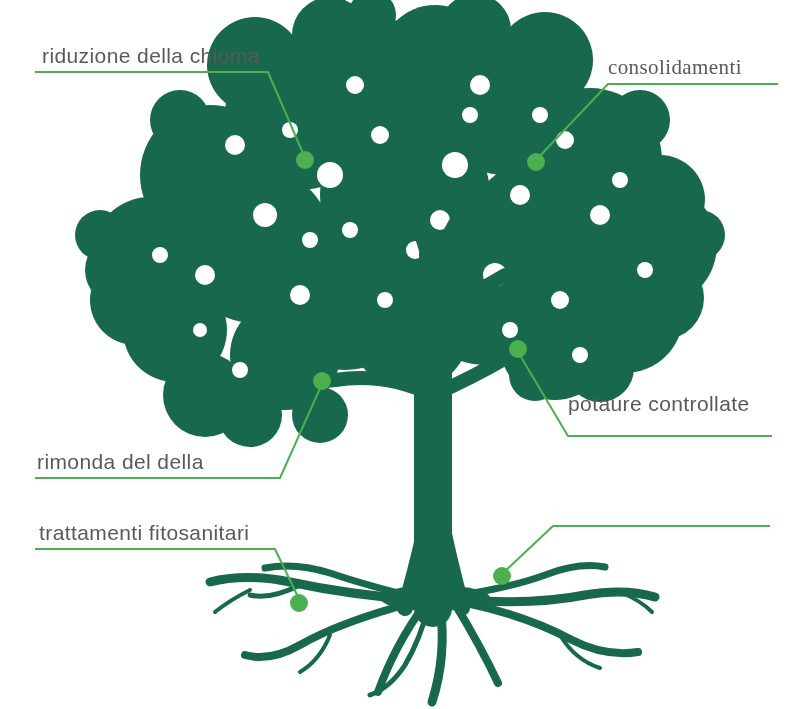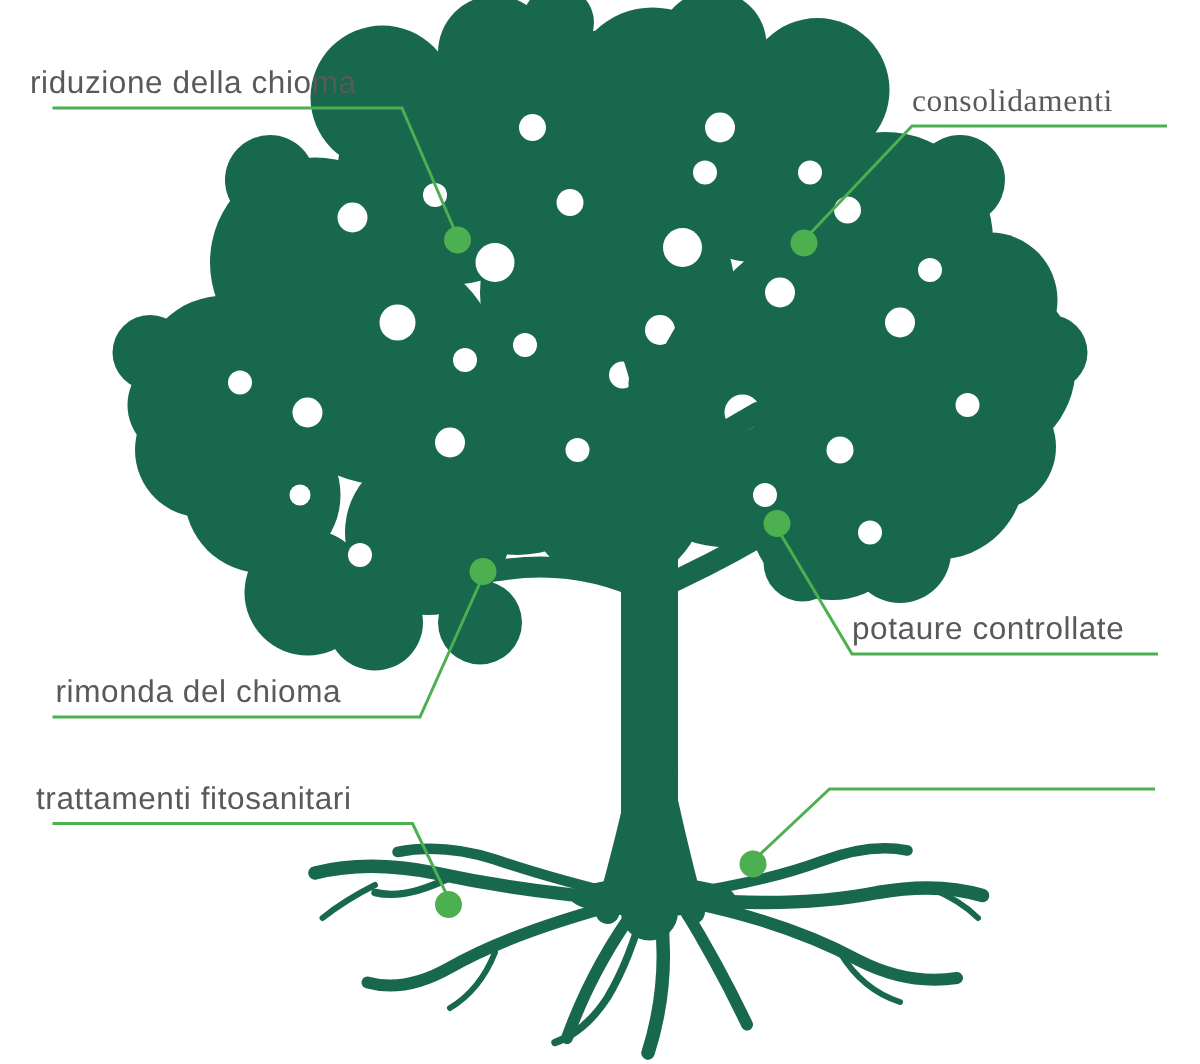--- a/index.html
+++ b/index.html
@@ -154,24 +154,24 @@
     <g fill="#4caf50">
       <circle cx="305" cy="160" r="9"></circle>
       <circle cx="536" cy="162" r="9"></circle>
       <circle cx="322" cy="381" r="9"></circle>
       <circle cx="518" cy="349" r="9"></circle>
       <circle cx="299" cy="603" r="9"></circle>
       <circle cx="502" cy="576" r="9"></circle>
     </g>
   </svg>
 
-  <div class="diagram-label" style="left:20px;top:44px;">riduzione della chioma</div>
+  <div class="diagram-label" style="left:42px;top:44px;">riduzione della chioma</div>
 
   <div class="diagram-label" style="left:608px;top:56px;font-family:Liberation Serif, serif;">consolidamenti</div>
 
-  <div class="diagram-label" style="left:37px;top:450px;">rimonda del chioma</div>
+  <div class="diagram-label" style="left:37px;top:450px;">rimonda del della</div>
 
-  <div class="diagram-label" style="left:568px;top:408px;">potaure controllate</div>
+  <div class="diagram-label" style="left:568px;top:392px;">potaure controllate</div>
 
-  <div class="diagram-label" style="left:24px;top:521px;">trattamenti fitosanitari</div>
+  <div class="diagram-label" style="left:39px;top:521px;">trattamenti fitosanitari</div>
 
 
 </div>
 
 </body></html>

